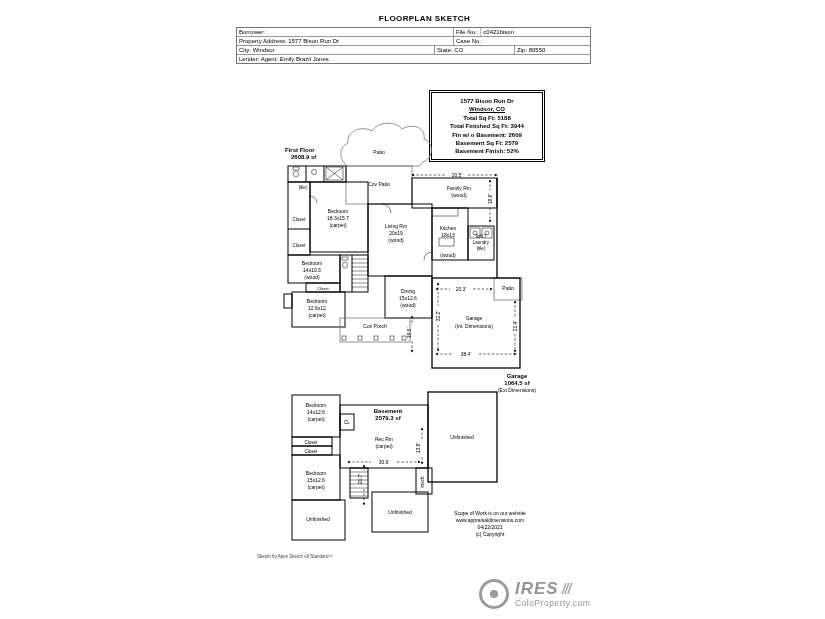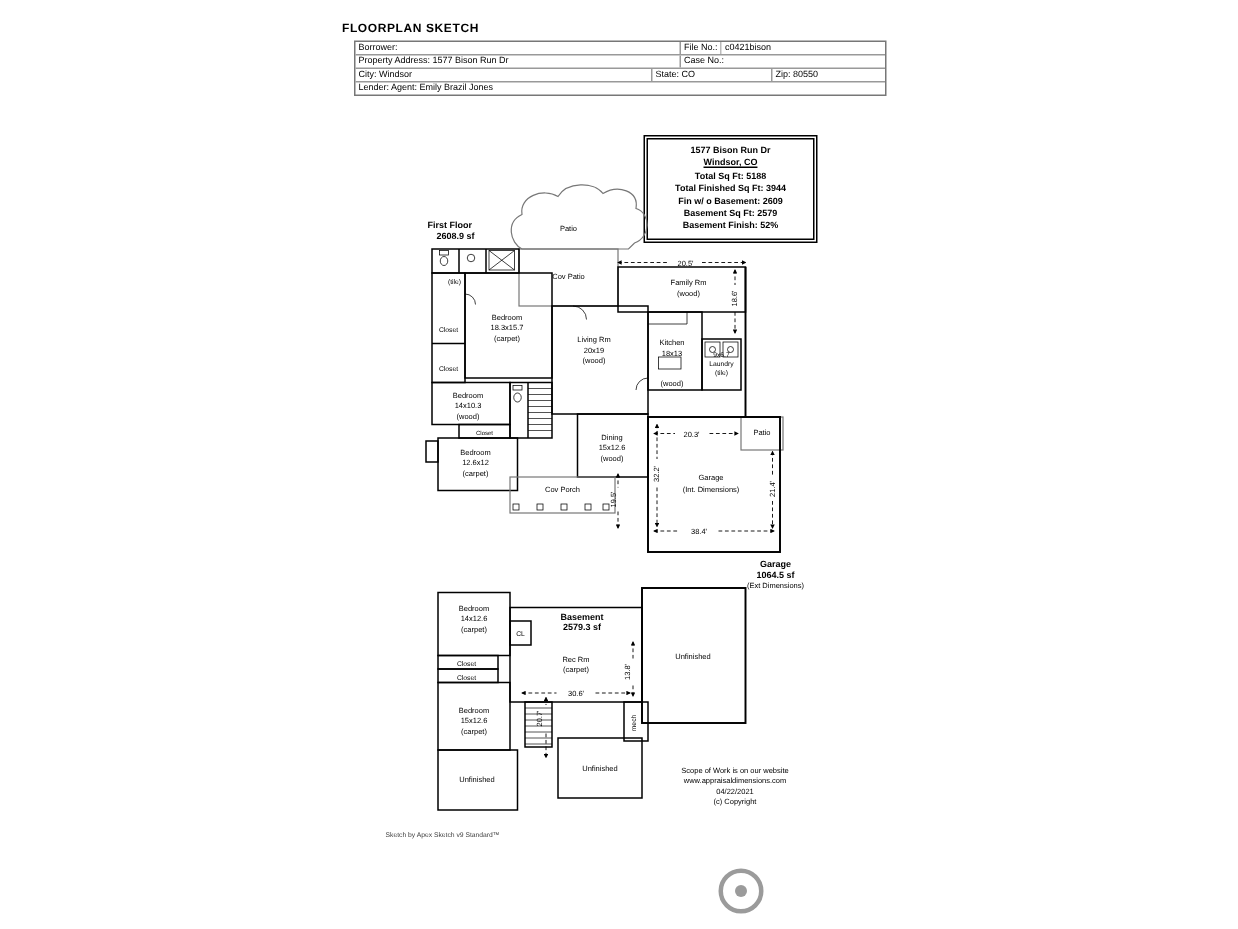--- a/index.html
+++ b/index.html
@@ -2,21 +2,21 @@
 <html><head>
 <meta charset="utf-8">
 <style>
   html,body{margin:0;padding:0;}
   body{
     width:825px;height:619px;position:relative;background:#ffffff;
     font-family:"Liberation Sans",sans-serif;color:#000;overflow:hidden;
   }
   
   .page-title{
-    position:absolute;left:228px;top:14px;width:353px;text-align:left;
+    position:absolute;left:248px;top:14px;width:353px;text-align:center;
     font-size:8px;font-weight:bold;letter-spacing:.4px;
   }
   .doc-header{
     position:absolute;left:236px;top:27px;width:353px;background:#fff;
     border:1px solid #777;font-size:6px;
   }
   .hrow{display:flex;height:8px;line-height:8px;border-bottom:1px solid #999;}
   .hrow:last-child{border-bottom:none;}
   .hcell{padding-left:2px;white-space:nowrap;overflow:hidden;}
   .hc-l{flex:1;}
@@ -286,13 +286,20 @@
     <text x="490" y="529">04/22/2021</text>
     <text x="490" y="536">(c) Copyright</text>
     <text class="t45 ta-s gray" x="257" y="558">Sketch by Apex Sketch v9 Standard™</text>
   </g>
 </svg>
 
 <div class="watermark">
   <div class="wm-circle">
     <div class="wm-dot"></div>
   </div>
+  <div class="wm-text">
+    <div class="wm-brand-row">
+      <span class="wm-brand">IRES</span>
+      <span class="wm-slashes">///</span>
+    </div>
+    <div class="wm-site">ColoProperty.com</div>
+  </div>
 </div>
 
 </body></html>

